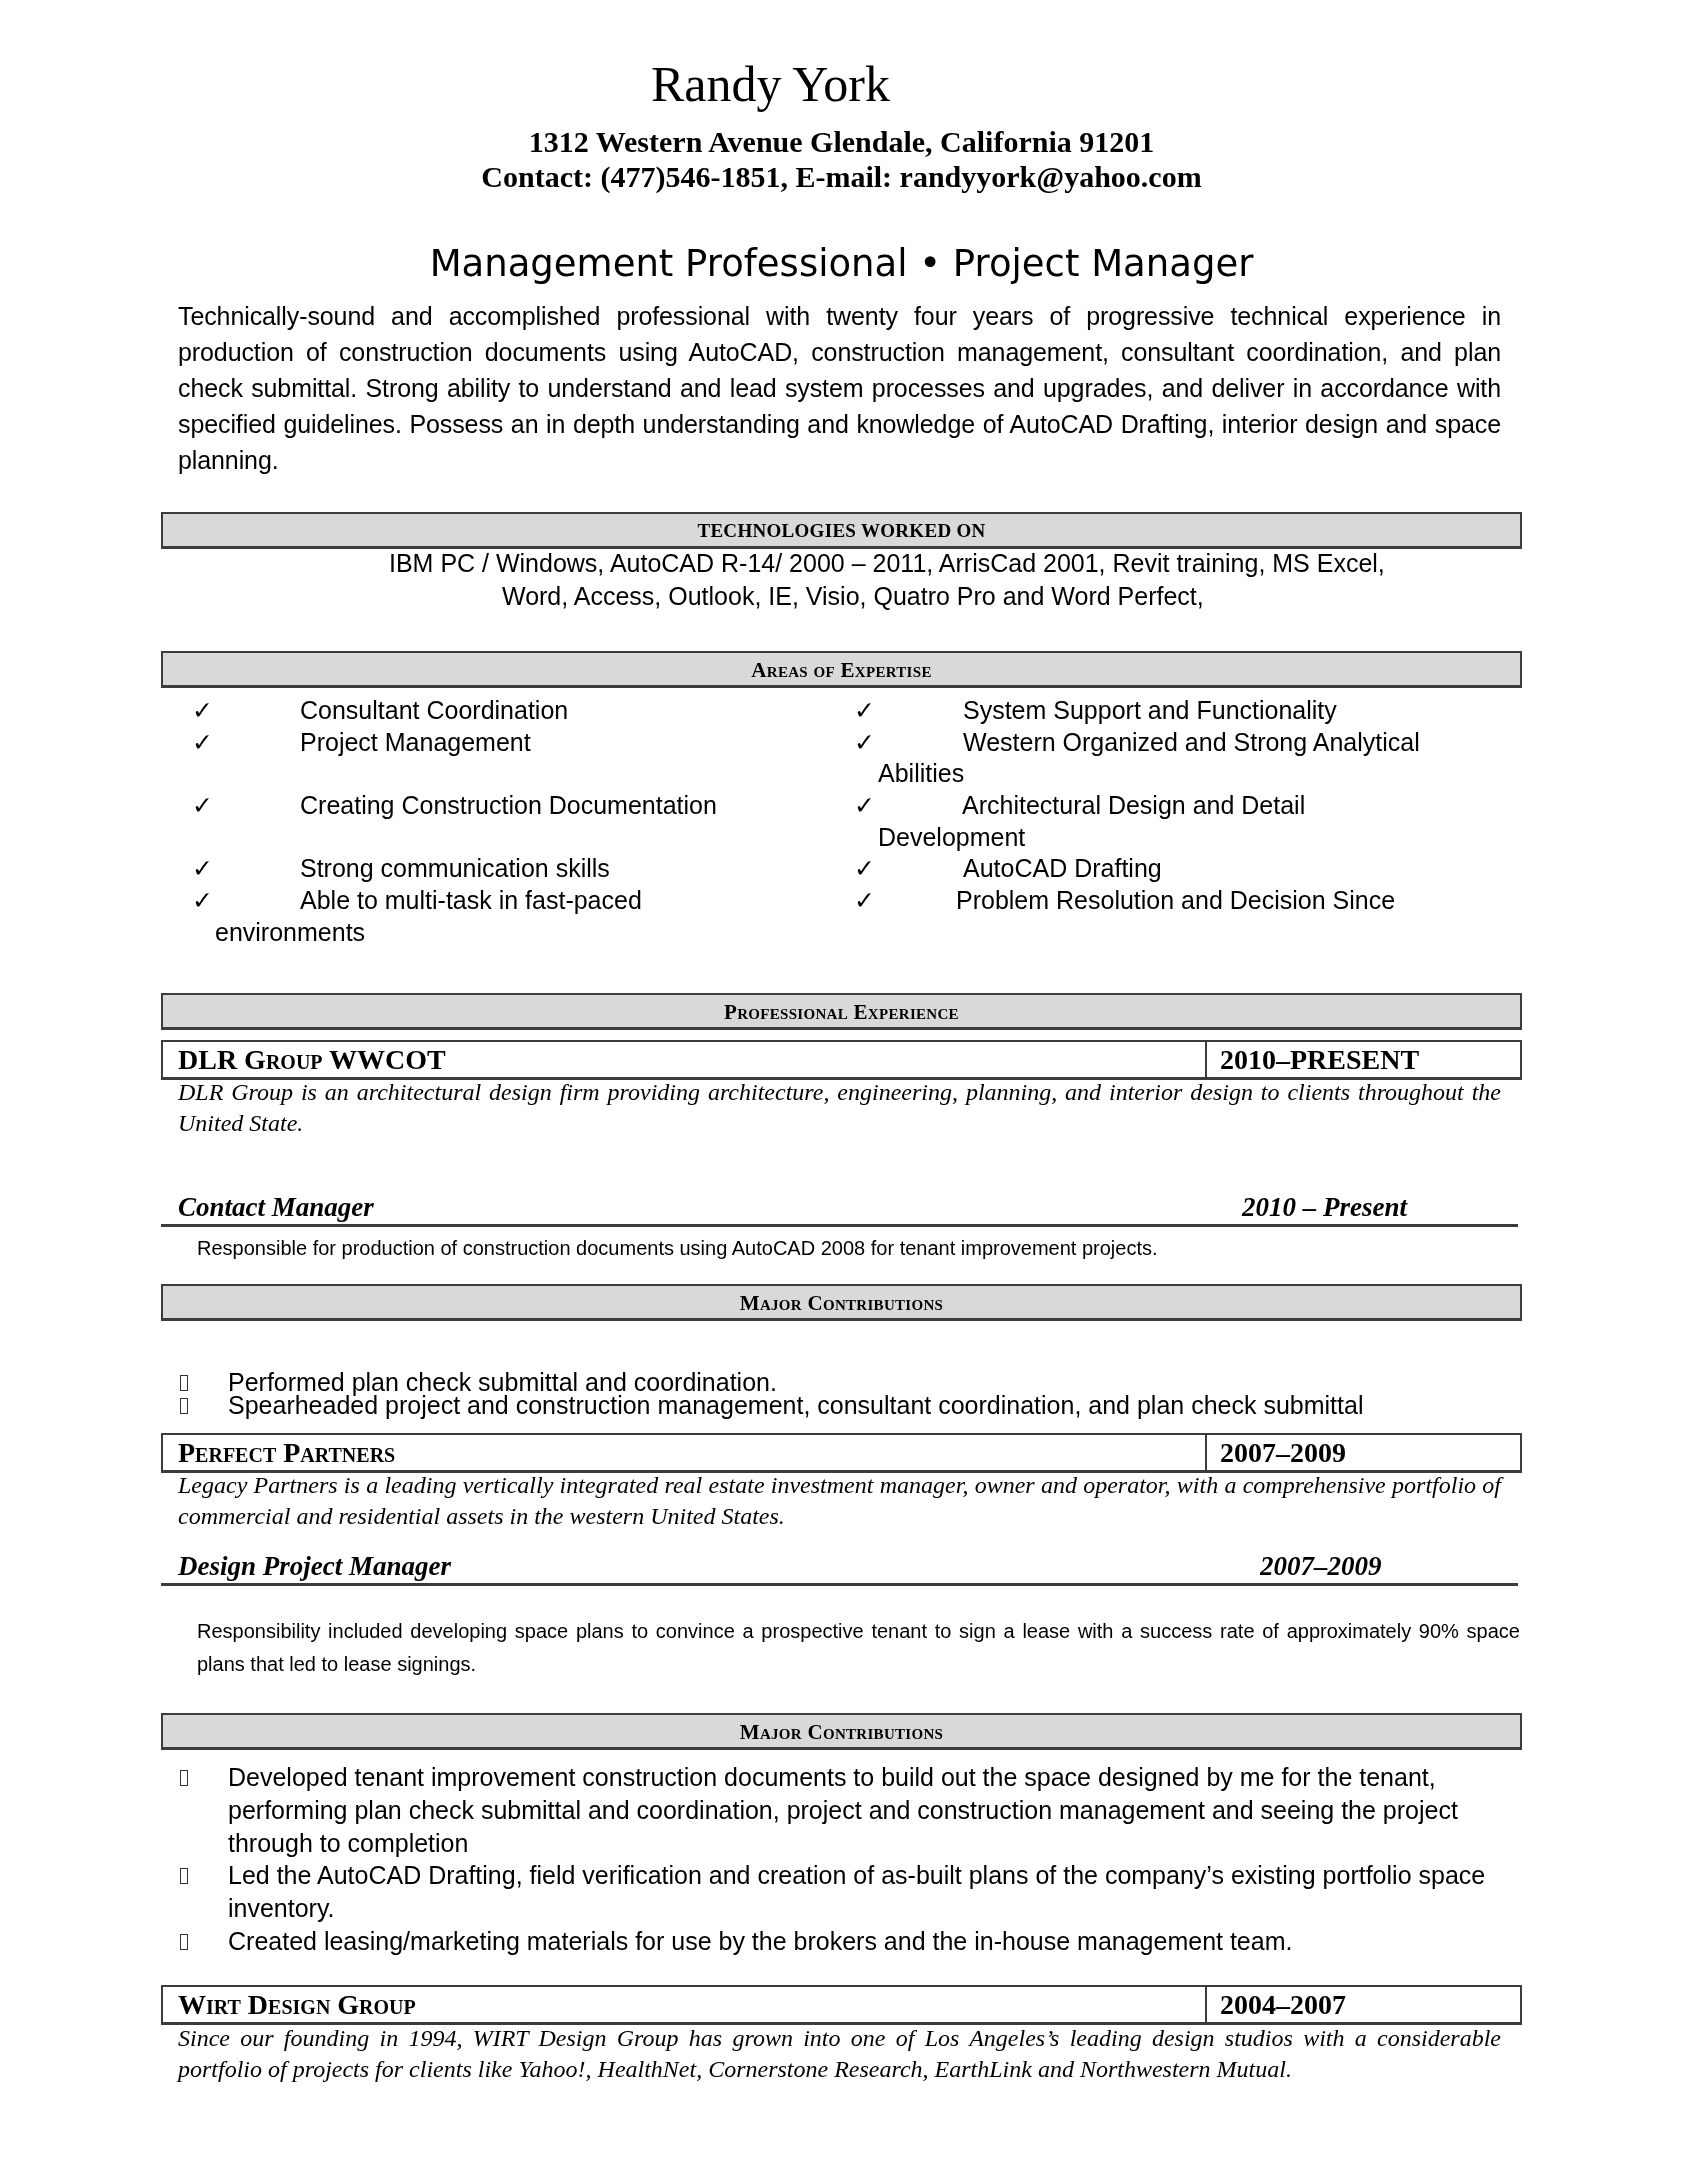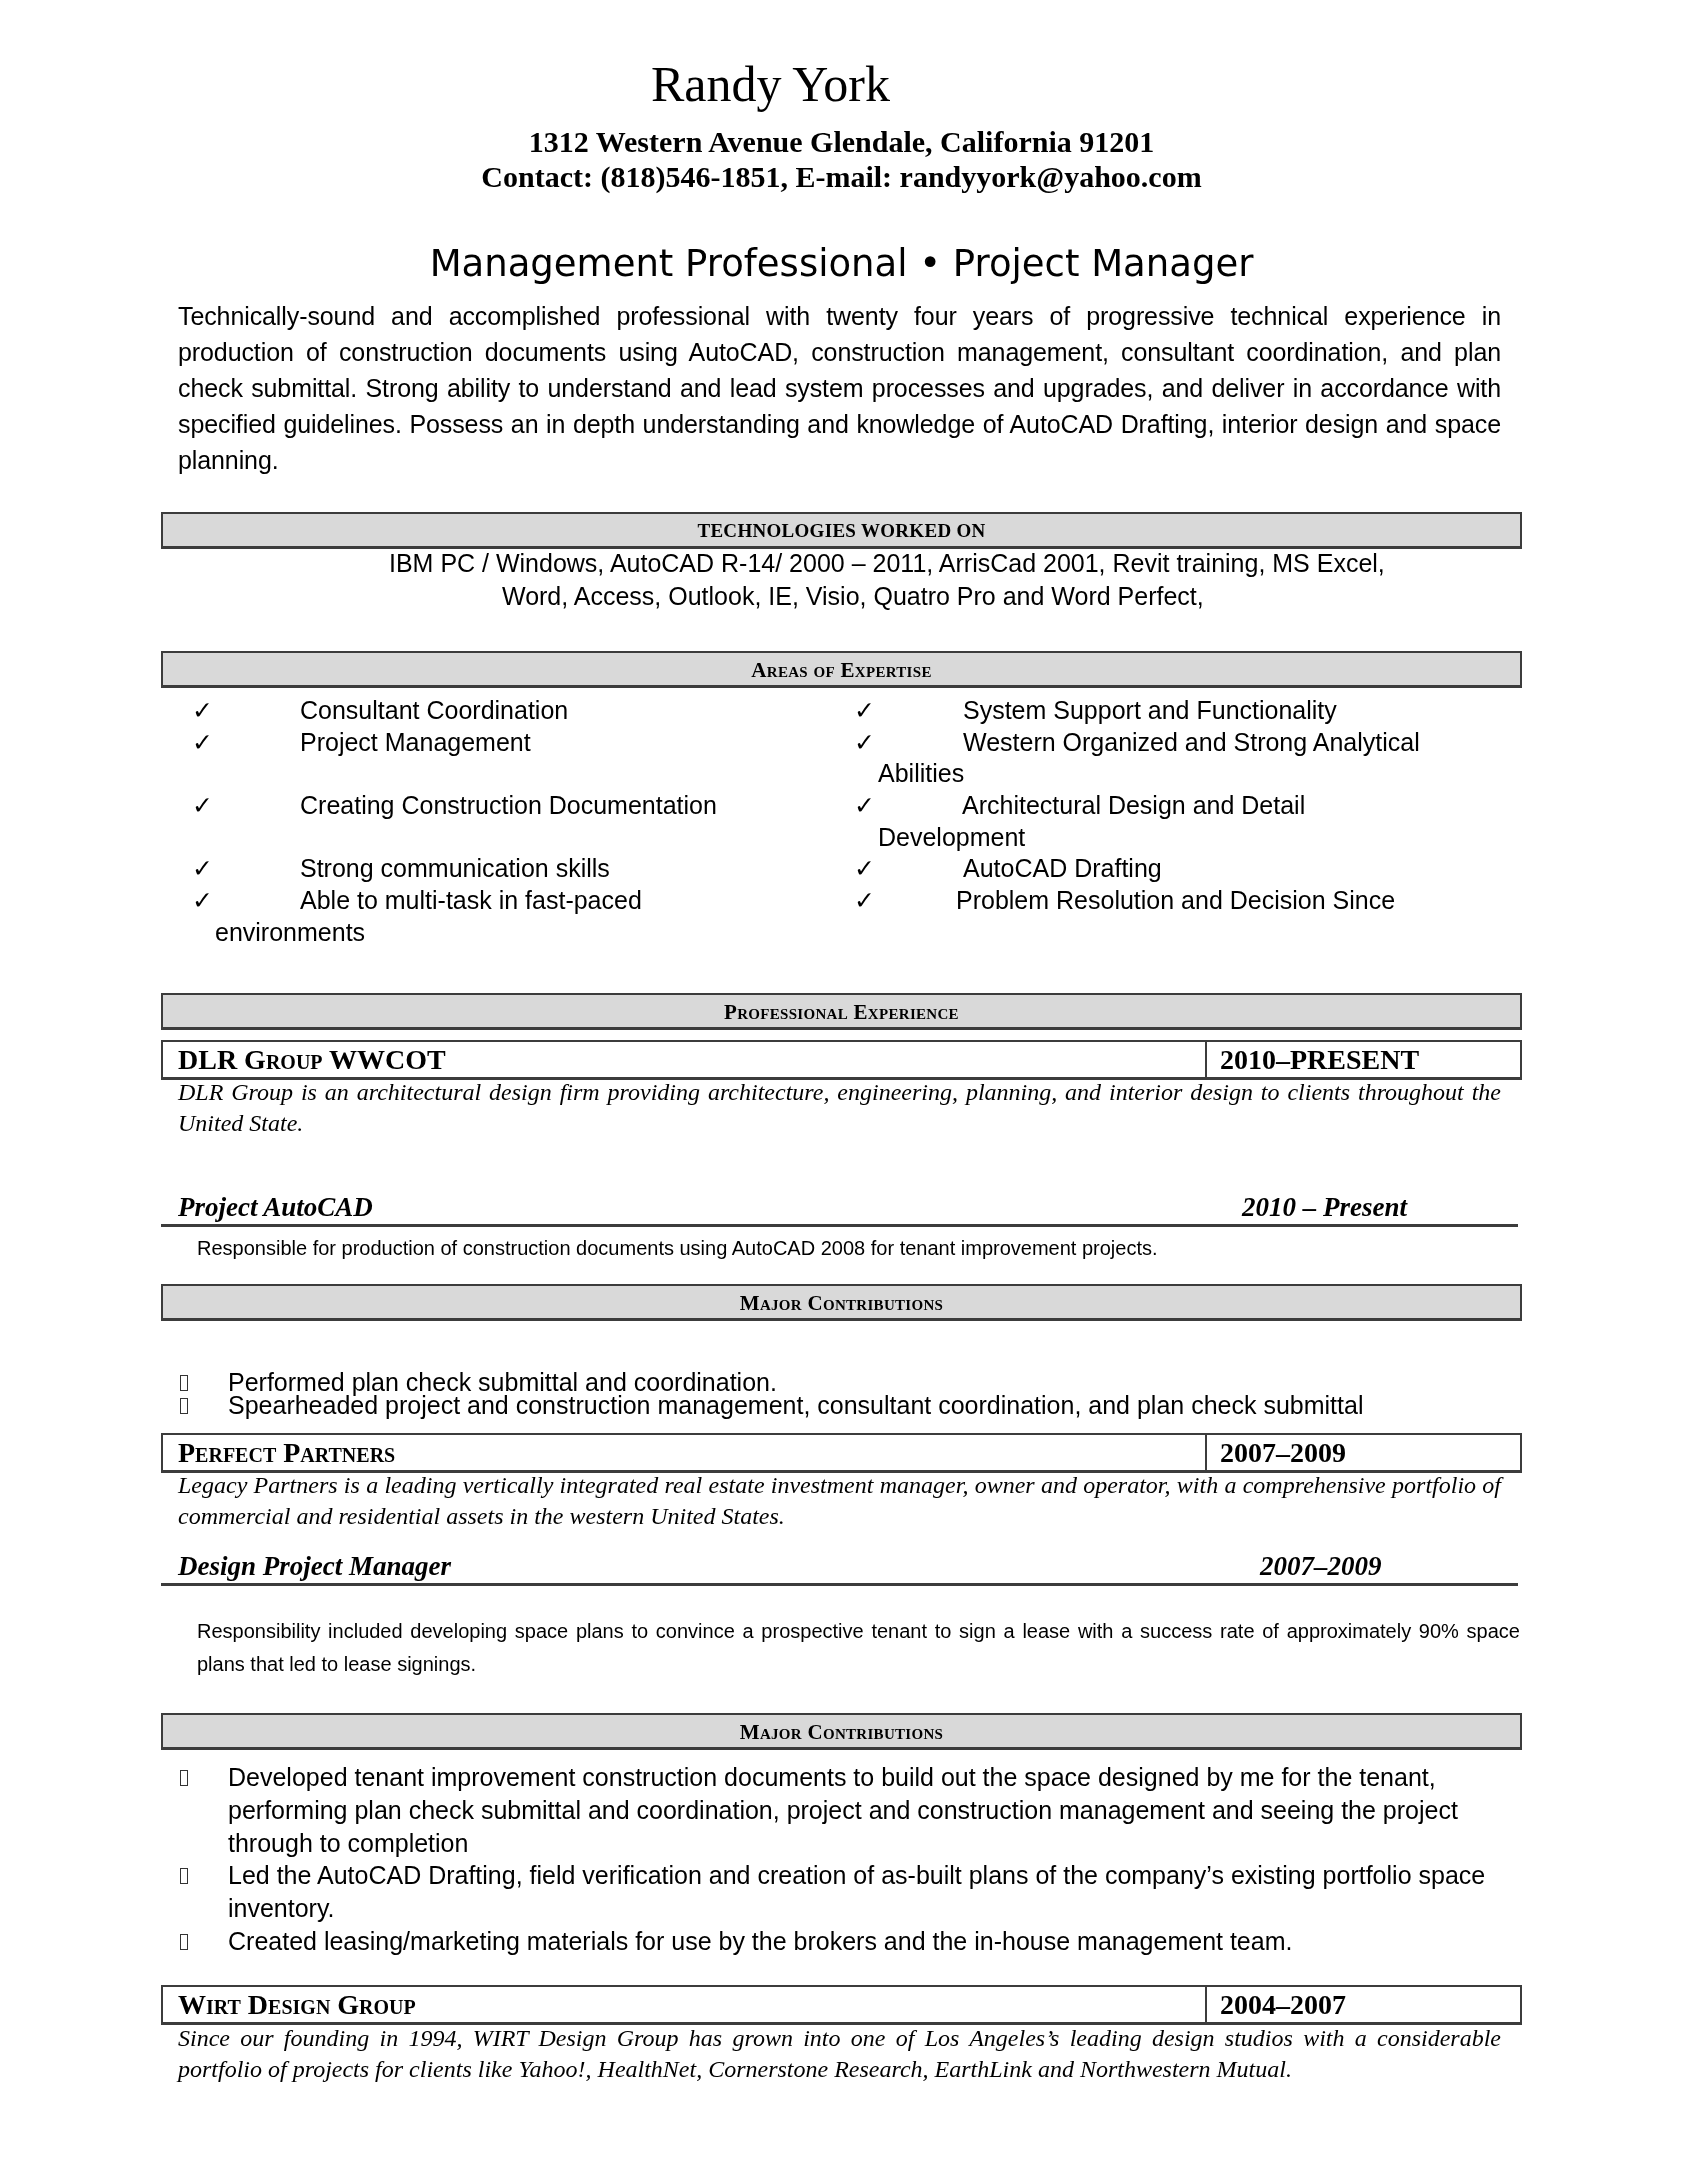--- a/index.html
+++ b/index.html
@@ -41,21 +41,21 @@
 
   .bul { left: 178px; width: 1323px; font-size: 25px; line-height: 33px; }
   .bul .box { position: absolute; left: 2px; top: 9px; width: 6px; height: 14px; border: 1.5px solid #333; }
   .bul .btxt { position: absolute; left: 50px; width: 1273px; }
 </style>
 </head>
 <body>
 
 <div class="abs serif name">Randy York</div>
 <div class="abs serif addr">1312 Western Avenue Glendale, California 91201</div>
-<div class="abs serif contact">Contact: (818)546-1851, E-mail: randyyork@yahoo.com</div>
+<div class="abs serif contact">Contact: (477)546-1851, E-mail: randyyork@yahoo.com</div>
 <div class="abs dsans headline">Management Professional • Project Manager</div>
 
 <div class="abs sans summary">Technically-sound and accomplished professional with twenty four years of progressive technical experience in production of construction documents using AutoCAD, construction management, consultant coordination, and plan check submittal. Strong ability to understand and lead system processes and upgrades, and deliver in accordance with specified guidelines. Possess an in depth understanding and knowledge of AutoCAD Drafting, interior design and space planning.</div>
 
 <div class="abs bar serif" style="top:512px;">
   <span class="allcaps">TECHNOLOGIES WORKED ON</span>
 </div>
 <div class="abs sans tech tech1">IBM PC / Windows, AutoCAD R-14/ 2000 – 2011, ArrisCad 2001, Revit training, MS Excel,</div>
 <div class="abs sans tech tech2">Word, Access, Outlook, IE, Visio, Quatro Pro and Word Perfect,</div>
 
@@ -101,21 +101,21 @@
 </div>
 
 <div class="abs company serif" style="top:1040px;">
   <span class="cname">DLR Group WWCOT</span>
   <span class="cdiv"></span>
   <span class="cdate">2010–PRESENT</span>
 </div>
 <div class="abs serif cdesc" style="top:1077px;">DLR Group is an architectural design firm providing architecture, engineering, planning, and interior design to clients throughout the United State.</div>
 
 <div class="abs role serif" style="top:1190px;">
-  <span class="rtitle">Project AutoCAD</span>
+  <span class="rtitle">Contact Manager</span>
   <span class="rdate">2010 – Present</span>
 </div>
 <div class="abs sans body-text" style="top:1232px;">Responsible for production of construction documents using AutoCAD 2008 for tenant improvement projects.</div>
 
 <div class="abs bar serif" style="top:1284px;">
   <span>Major Contributions</span>
 </div>
 
 <div class="abs sans bul" style="top:1389px; height:33px;">
   <span class="box"></span>

